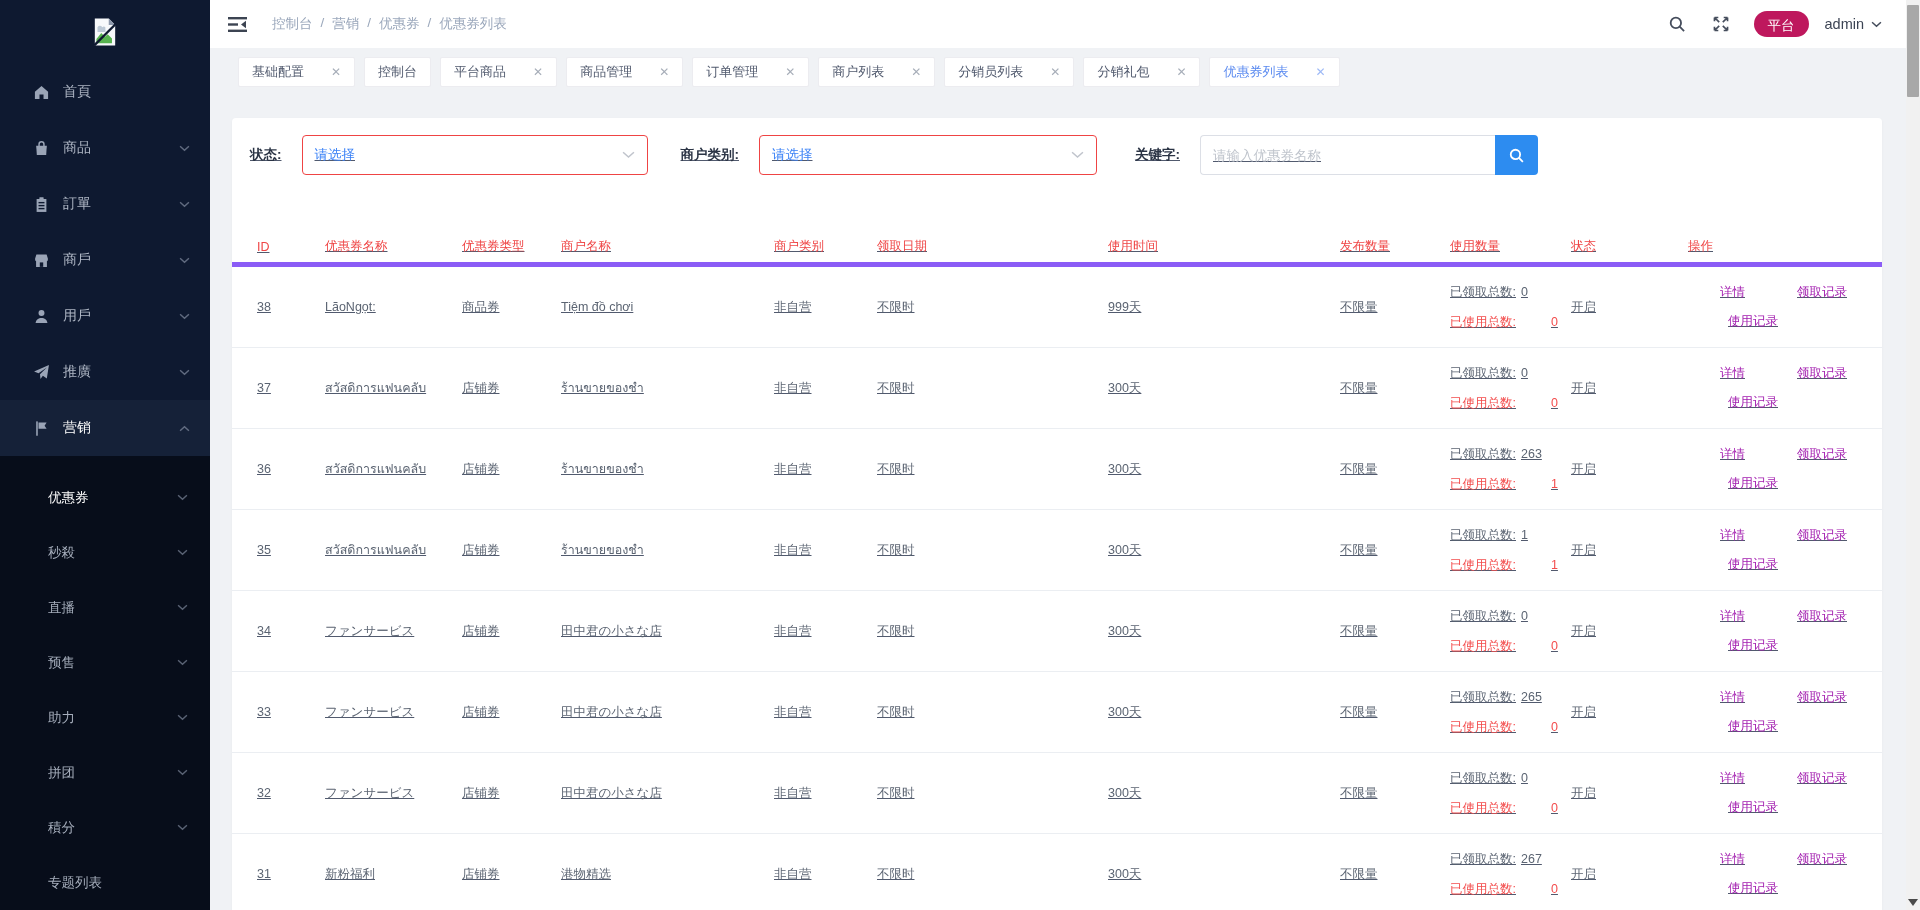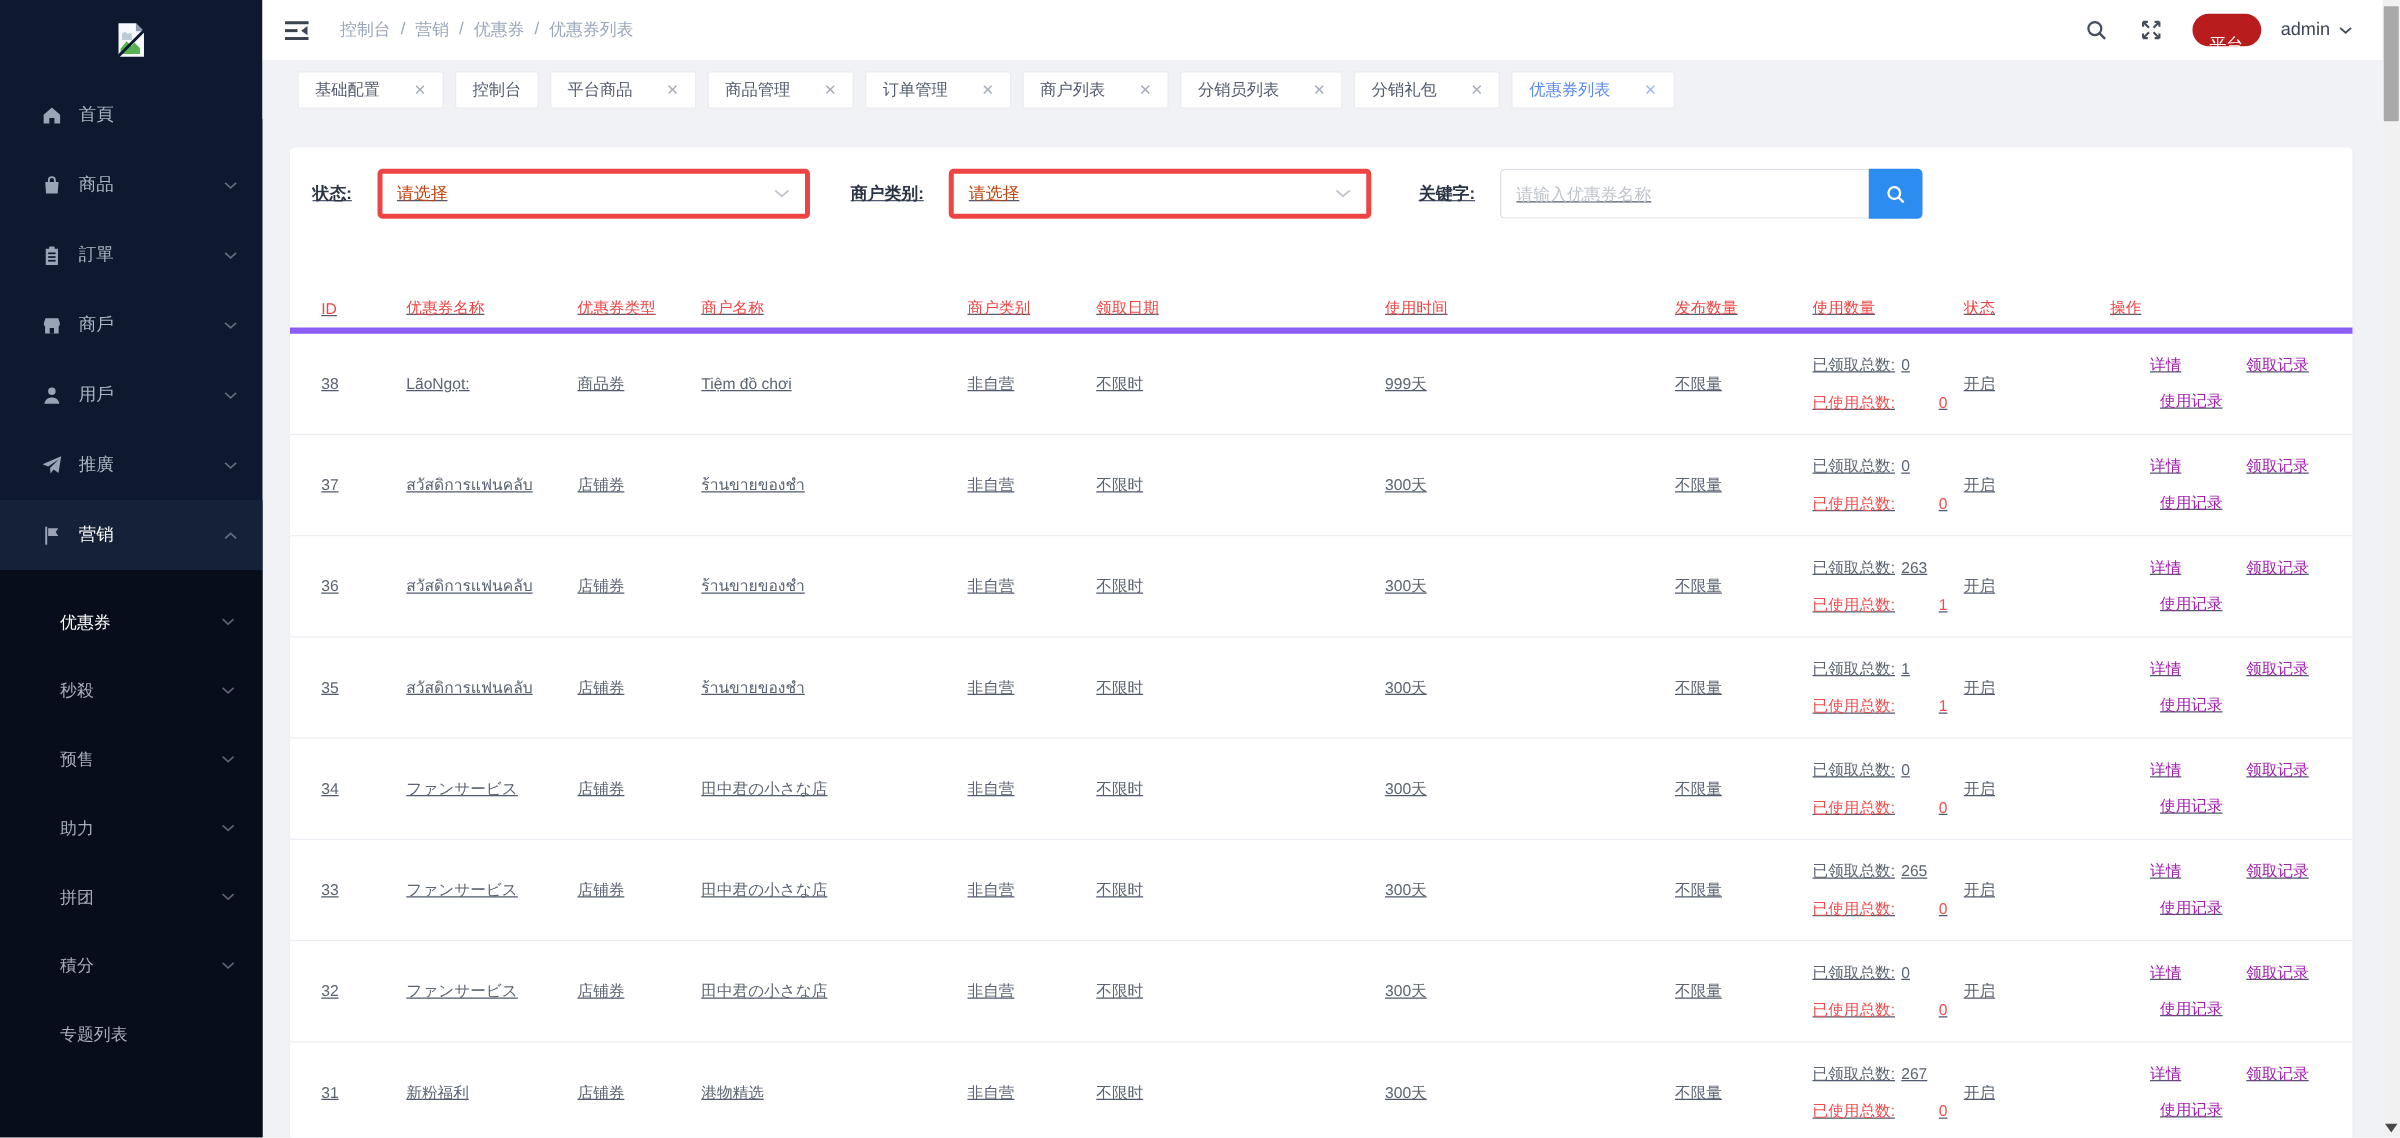--- a/index.html
+++ b/index.html
@@ -21,39 +21,39 @@
 
   
   .main { flex:1; display:flex; flex-direction:column; min-width:0; }
   .topbar { height:48px; background:#ffffff; display:flex; align-items:center; padding:0 38px 0 18px; }
   .collapse-btn { width:22px; height:20px; display:inline-flex; align-items:center; cursor:pointer; }
   .breadcrumb { margin-left:22px; font-size:13.5px; color:#9aa7bb; display:flex; gap:8px; }
   .breadcrumb .sep { color:#9aa7bb; }
   .breadcrumb .bc-item { cursor:pointer; }
   .topbar-right { margin-left:auto; display:flex; align-items:center; }
   .tb-icon { display:inline-flex; cursor:pointer; margin-left:26px; }
-  .badge { margin-left:24px; background:#b91c1c; color:#fff; font-size:13.5px; height:26px; line-height:26px; padding:12px 14px; border-radius:13px; cursor:pointer; }
+  .badge { margin-left:24px; background:#be185d; color:#fff; font-size:13.5px; height:26px; line-height:26px; padding:2px 14px; border-radius:13px; cursor:pointer; }
   .user { margin-left:16px; display:flex; align-items:center; gap:7px; font-size:14.5px; color:#3c4454; cursor:pointer; }
 
   
   .tabbar { height:47px; background:#f0f2f5; display:flex; align-items:center; padding:0 0 0 28px; }
   .tab { background:#ffffff; border:1px solid #ececf0; height:30px; display:inline-flex; align-items:center; padding:0 13px; margin-right:9px; font-size:13px; color:#515a6e; border-radius:2px; cursor:pointer; white-space:nowrap;gap:20px; }
   .tab .close { margin-left:7px; color:#a6adb8; font-size:12px; }
   .tab.active { color:#5a8af0; }
   .tab.active .close { color:#9cb8f6; }
 
   
   .content { flex:1; padding:23px 38px 0 22px; overflow:hidden;text-decoration:underline; }
   .card { background:#ffffff; border-radius:4px; min-height:860px; box-shadow:0 1px 3px rgba(0,0,0,.04); }
 
   .filters { display:flex; align-items:center; padding:17px 24px 0 18px; }
   .f-label { font-size:13.5px; font-weight:bold; color:#2b3445; margin-right:20px; white-space:nowrap; }
   .f-label.m2 { margin-left:33px; }
   .f-label.m3 { margin-left:38px; }
-  .select { height:40px; border:4px solid #ef4444; border-radius:4px; background:#fff; display:flex; align-items:center; padding:14px 12px; color:#c2410c; font-size:13.5px; cursor:pointer; }
+  .select { height:40px; border:1px solid #ef4444; border-radius:4px; background:#fff; display:flex; align-items:center; padding:14px 12px; color:#3b82f6; font-size:13.5px; cursor:pointer; }
   .select .sel-chev { margin-left:auto; }
   .select.w1 { width:346px; }
   .select.w2 { width:338px; }
   .search-group { display:flex; }
   .search-group input { width:295px; height:40px; border:1px solid #dcdfe6; border-right:none; border-radius:4px 0 0 4px; padding:0 12px; font-size:13.5px; color:#515a6e; outline:none; font-family:inherit; }
   .search-group input::placeholder { color:#bfc4cc; }
   .search-btn { width:43px; height:40px; background:#2d8cf0; border:none; border-radius:0 4px 4px 0; display:flex; align-items:center; justify-content:center; cursor:pointer; }
 
   .table { margin-top:56px; }
   .trow { display:grid; grid-template-columns:68px 137px 99px 213px 103px 231px 232px 110px 121px 117px 1fr; padding:0 24px 0 25px; align-items:center; }
@@ -185,20 +185,28 @@
         <div class="submenu-item active">
           <span>优惠券</span>
           <span class="mi-chev" style="display:inline-flex;">
             <svg width="11" height="7" viewBox="0 0 10 6" fill="none" stroke="#7c869a" stroke-width="1.3">
               <path d="M1 1l4 3.6L9 1"></path>
             </svg>
           </span>
         </div>
         <div class="submenu-item">
           <span>秒殺</span>
+          <span class="mi-chev" style="display:inline-flex;">
+            <svg width="11" height="7" viewBox="0 0 10 6" fill="none" stroke="#7c869a" stroke-width="1.3">
+              <path d="M1 1l4 3.6L9 1"></path>
+            </svg>
+          </span>
+        </div>
+        <div class="submenu-item">
+          <span>直播</span>
           <span class="mi-chev" style="display:inline-flex;">
             <svg width="11" height="7" viewBox="0 0 10 6" fill="none" stroke="#7c869a" stroke-width="1.3">
               <path d="M1 1l4 3.6L9 1"></path>
             </svg>
           </span>
         </div>
         <div class="submenu-item">
           <span>预售</span>
           <span class="mi-chev" style="display:inline-flex;">
             <svg width="11" height="7" viewBox="0 0 10 6" fill="none" stroke="#7c869a" stroke-width="1.3">

